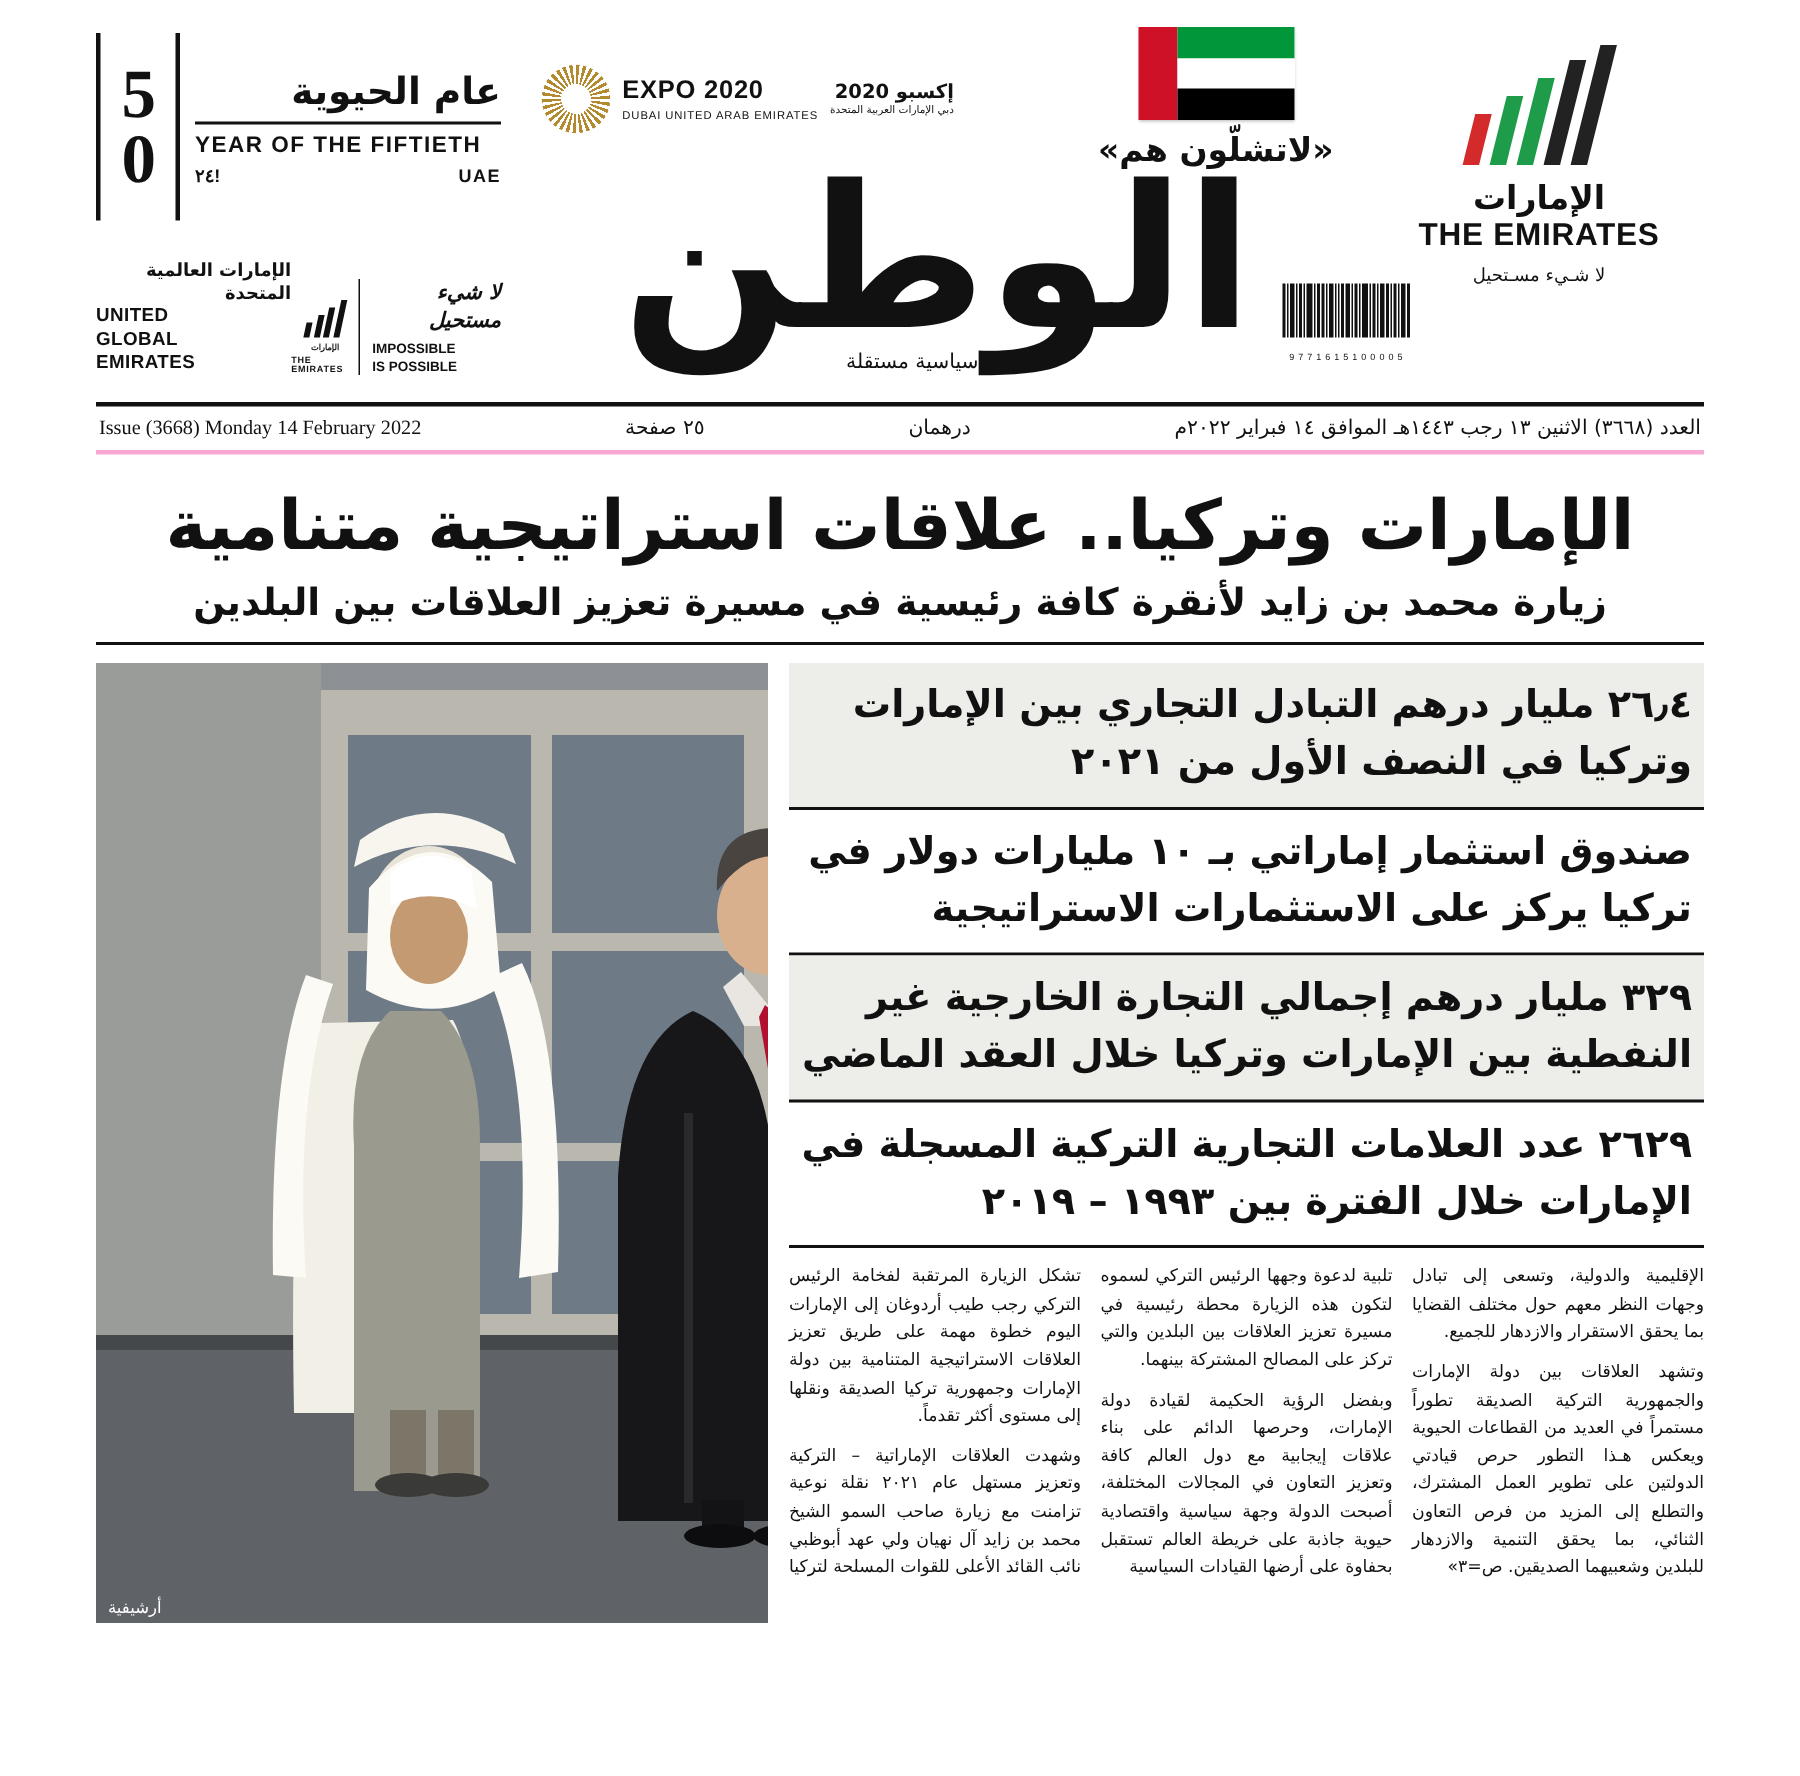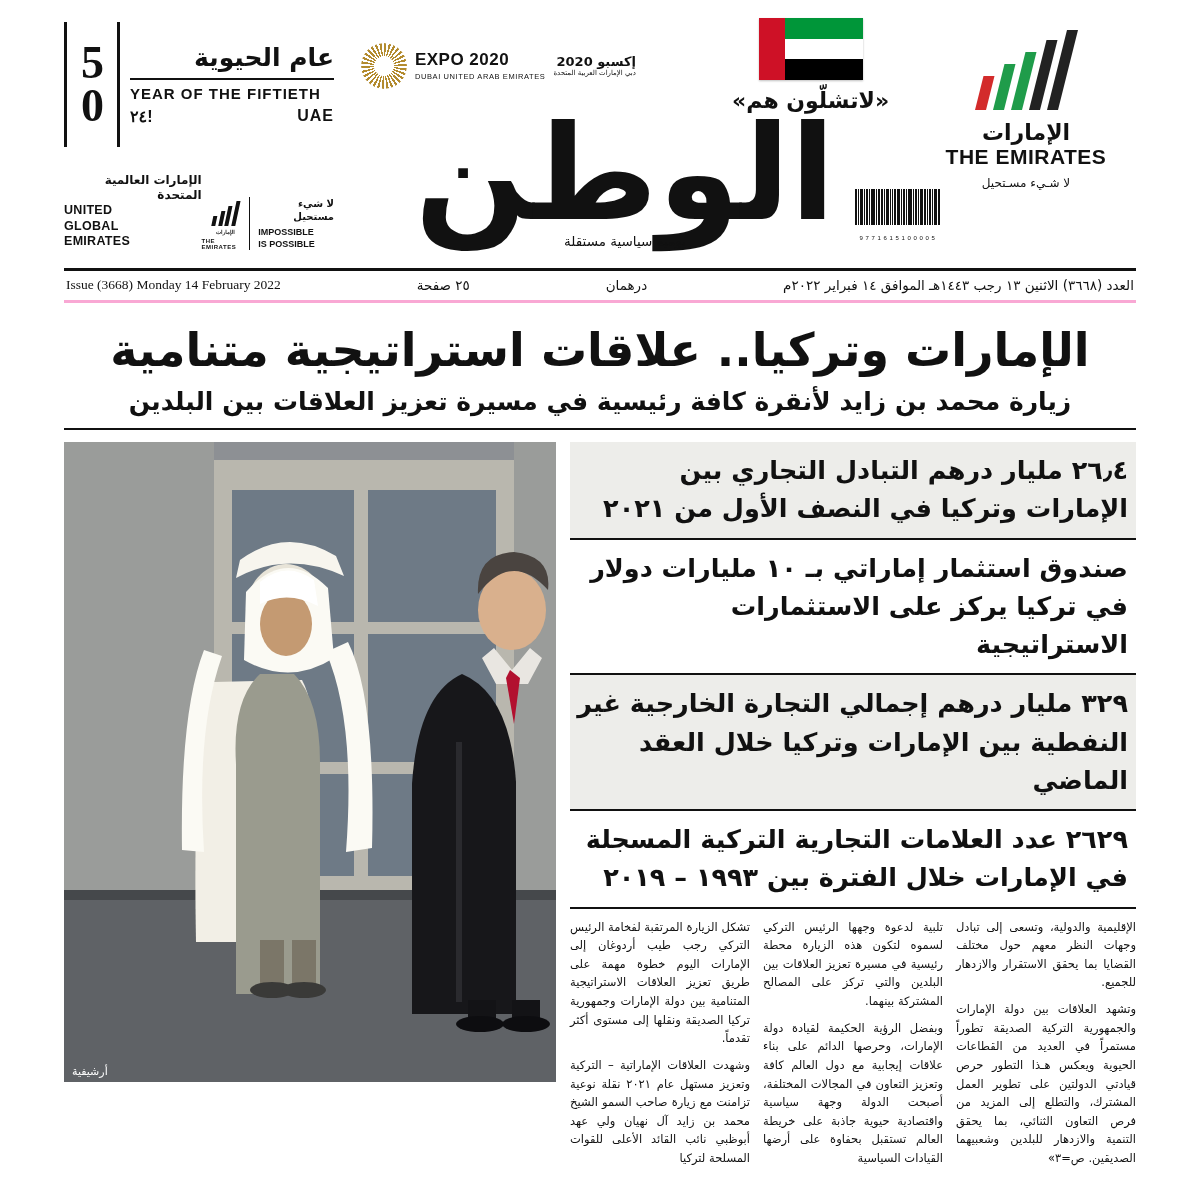--- a/index.html
+++ b/index.html
@@ -25,34 +25,34 @@
     font-family:"Liberation Serif", serif;
     font-size:46px; font-weight:700; line-height:0.92; letter-spacing:-1px;
   }
   .fifty-num span { display:block; }
   .fifty-txt { flex:1; padding-left:10px; display:flex; flex-direction:column; justify-content:center; }
   .fifty-ar { font-size:25px; font-weight:700; text-align:right; direction:rtl;
               font-family:"DejaVu Sans", sans-serif; letter-spacing:0px; }
   .fifty-rule { border-top:2px solid #111; margin:6px 0 5px 0; }
   .fifty-en { font-family:"Liberation Sans", sans-serif; font-size:15px; font-weight:700; letter-spacing:1px; }
   .fifty-bottom { display:flex; justify-content:space-between; font-family:"Liberation Sans", sans-serif;
-                  font-size:16px; font-weight:700; letter-spacing:1px; margin-top:5px; }
+                  font-size:12px; font-weight:700; letter-spacing:1px; margin-top:5px; }
 
   .left-footer { display:flex; align-items:flex-end; margin-top:26px; }
   .uge { font-family:"Liberation Sans", sans-serif; font-size:12.5px; font-weight:700;
          line-height:1.25; letter-spacing:0.3px; }
   .uge .ar { font-family:"DejaVu Sans", sans-serif; direction:rtl; font-size:12px; }
   .em-mini { display:flex; flex-direction:column; align-items:center; gap:3px; }
   .em-bars { display:flex; gap:2.5px; align-items:flex-end; height:26px; transform:skewX(-12deg); }
   .em-bars i { display:block; width:4px; background:#111; }
   .em-mini small { font-family:"Liberation Sans", sans-serif; font-size:6px; font-weight:700; letter-spacing:.5px; }
   .em-mini .arsm { font-size:5.5px; direction:rtl; }
   .impossible { border-left:1.5px solid #111; padding-left:8px; font-family:"Liberation Sans", sans-serif;
                 font-size:9px; font-weight:700; line-height:1.35; }
-  .impossible .arline { direction:rtl; font-family:"DejaVu Sans", sans-serif; font-size:10px; margin-bottom:2px;}
+  .impossible .arline { direction:rtl; font-family:"DejaVu Sans", sans-serif; font-size:14px; margin-bottom:2px;font-style:italic;}
 
   
   .center-block { flex:1; position:relative; text-align:center; padding-top:18px; }
   .expo-row { display:flex; align-items:center; justify-content:center; gap:96px; position:relative; }
   .expo { display:flex; align-items:center; gap:8px; }
   .expo-mark { width:46px; height:46px; border-radius:50%;
      background:
        repeating-conic-gradient(#b38b2e 0deg 6deg, #fff 6deg 12deg);
      -webkit-mask: radial-gradient(circle, transparent 30%, #000 31%);
              mask: radial-gradient(circle, transparent 30%, #000 31%);
@@ -105,21 +105,21 @@
   .infobar .ar { direction:rtl; }
 
   
   .headline { direction:rtl; text-align:center; font-weight:700; font-size:46px;
               letter-spacing:-1px; margin:20px 0 10px; }
   .subhead { direction:rtl; text-align:center; font-weight:700; font-size:25px; padding-bottom:12px;
              border-bottom:2px solid #111; }
 
   
   .content { display:flex; gap:14px; margin-top:12px; height:640px; }
-  .photo { width:492px; position:relative; background:#6d6f72; overflow:hidden; }
+  .photo { width:448px; position:relative; background:#6d6f72; overflow:hidden; }
   .credit { position:absolute; bottom:4px; left:8px; direction:rtl; color:#fff; font-size:11px; }
 
   .right-col { flex:1; display:flex; flex-direction:column; }
   .bullets { display:flex; flex-direction:column; }
   .bullet { direction:rtl; text-align:right; font-weight:700; font-size:25.5px; line-height:1.5;
             padding:9px 8px 10px 4px; border-bottom:2px solid #111; }
   .bullet.shade { background:#ededea; }
 
   .cols { display:flex; gap:13px; margin-top:9px; direction:rtl; }
   .col { flex:1; direction:rtl; text-align:justify; font-size:11.5px; line-height:1.62; }

